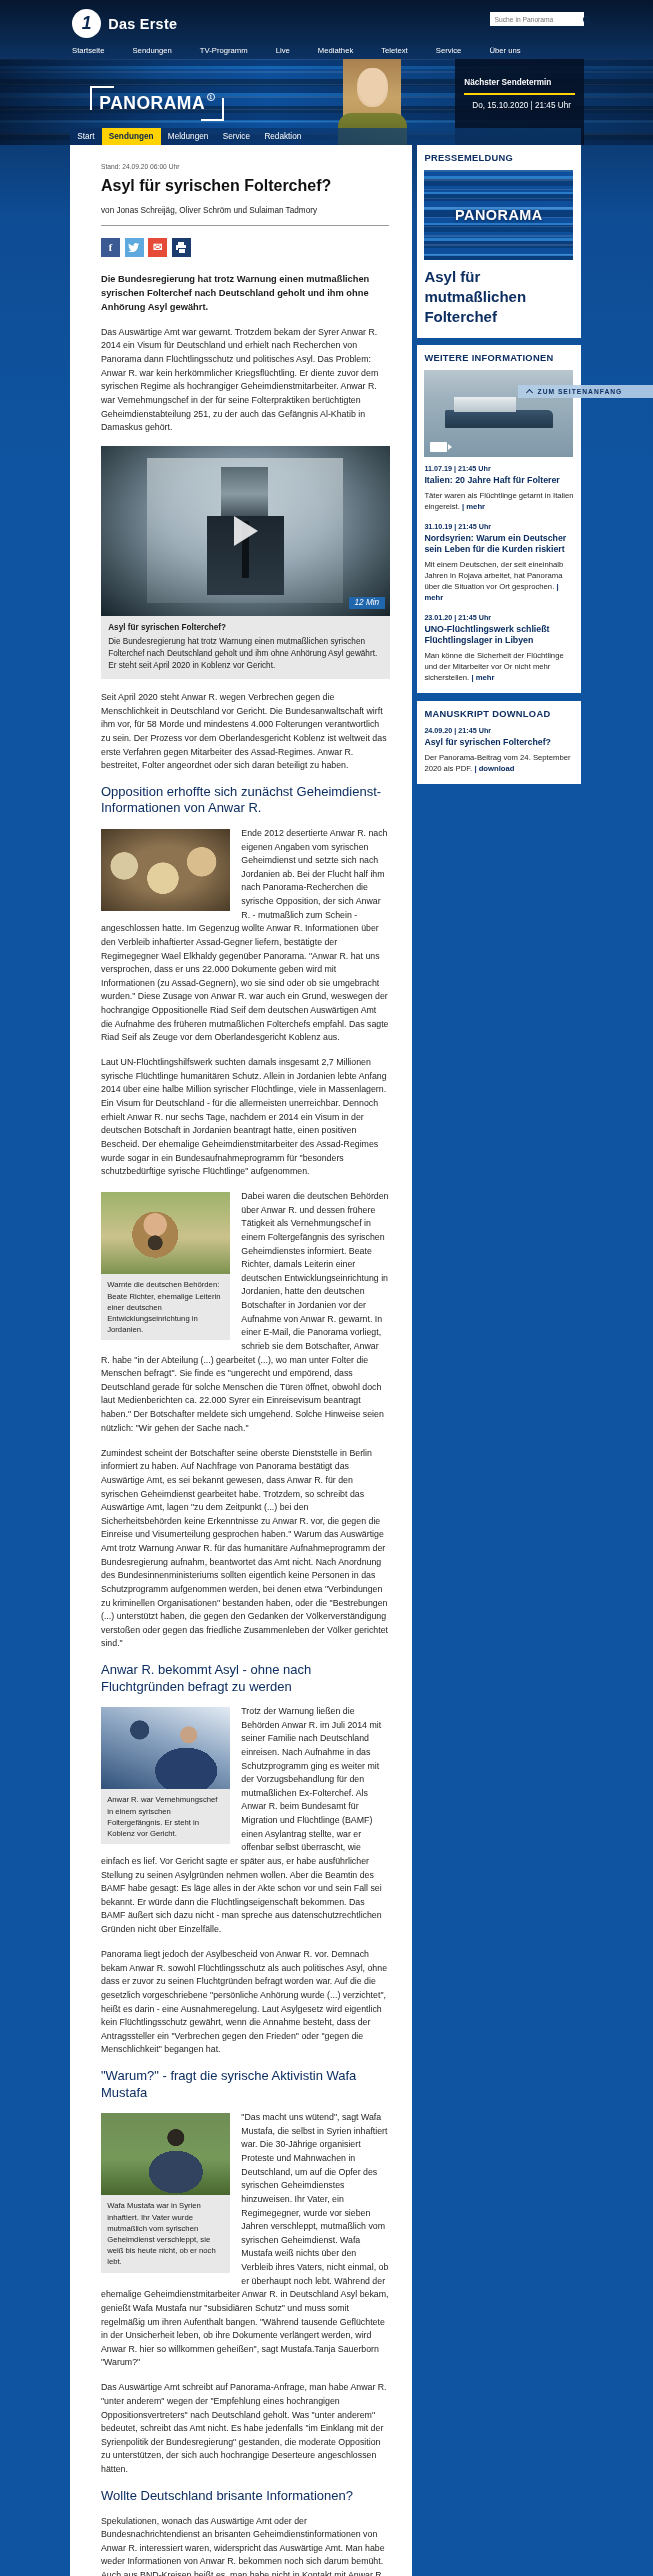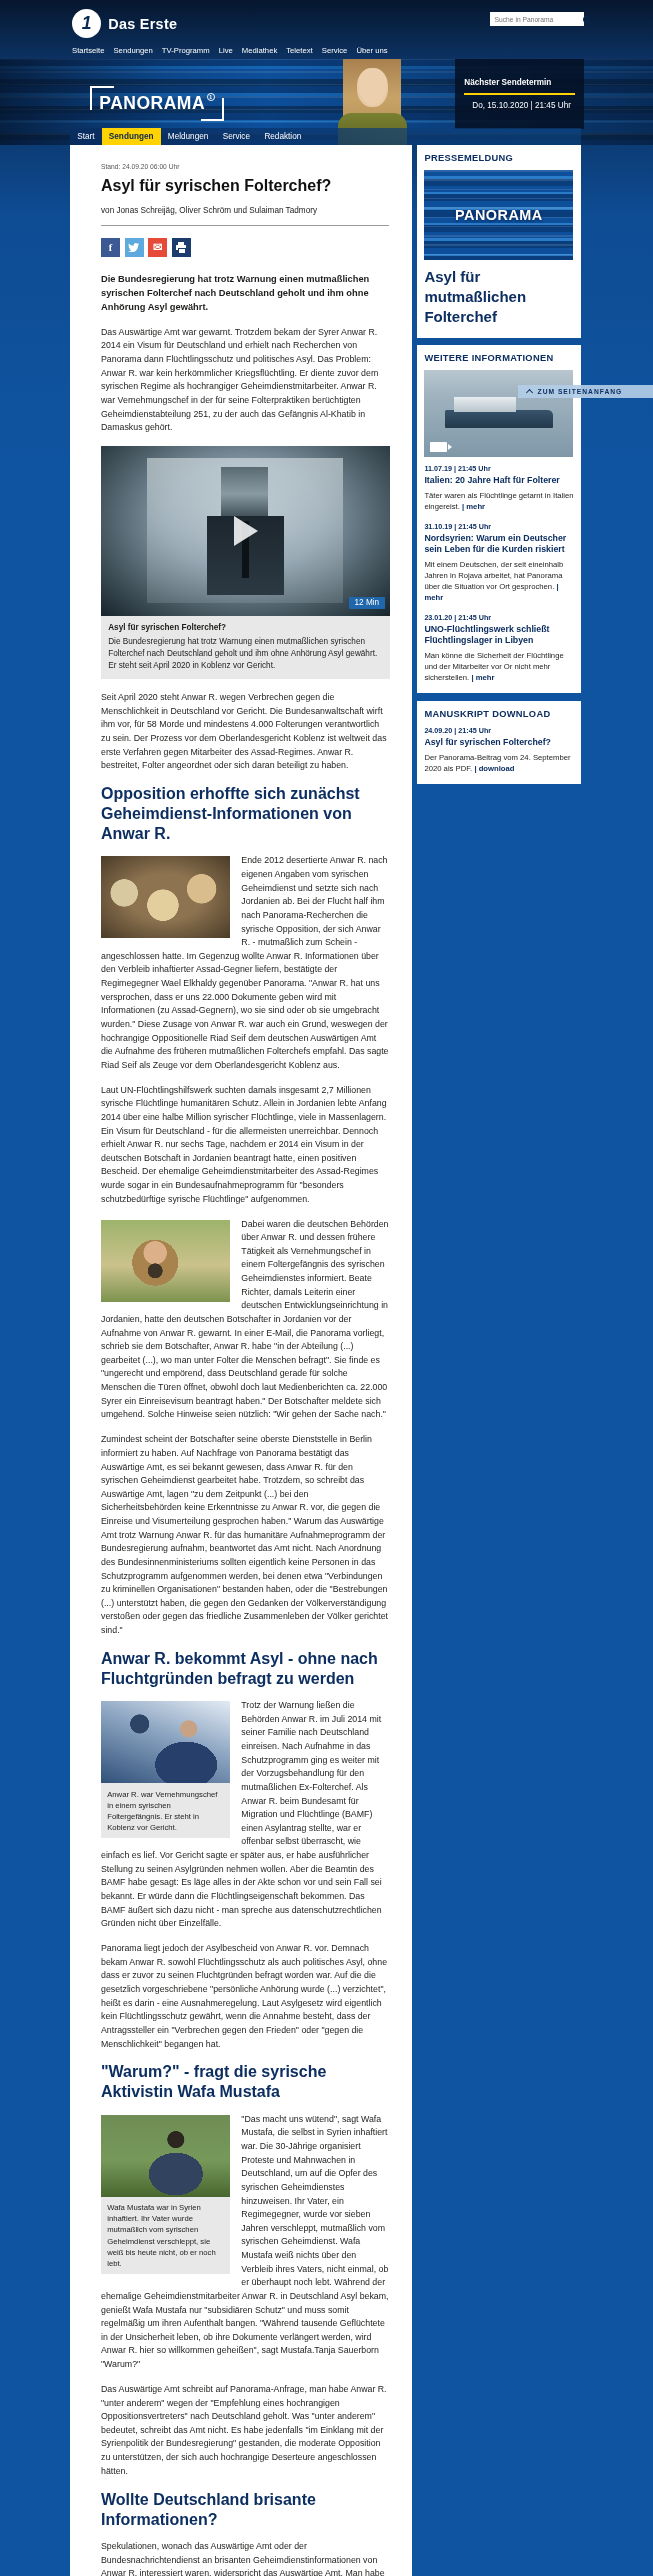--- a/index.html
+++ b/index.html
@@ -15,41 +15,41 @@
   
   .top-header { height:59px; background:linear-gradient(180deg,#06162e,#0a2a52 70%,#0c3263); position:relative; }
   .brand { position:absolute; left:72px; top:9.3px; display:flex; align-items:center; gap:7.2px; }
   .one-circle { width:29px; height:29px; background:#fff; border-radius:50%; display:flex; align-items:center; justify-content:center; }
   .one-circle span { color:#0a2a52; font-size:17.5px; font-weight:bold; font-style:italic; }
   .brand-name { color:#fff; font-size:14.4px; font-weight:bold; letter-spacing:0.3px; }
   .search-box { position:absolute; right:69px; top:12.4px; width:94px; height:14px; background:#fff; display:flex; align-items:center; padding:0 3.1px 0 4.6px; }
   .search-box input { border:none; outline:none; flex:1; font-size:6.7px; color:#444; font-family:inherit; background:transparent; }
   .mag { width:6.7px; height:6.7px; border:1px solid #0a2a52; border-radius:50%; position:relative; flex:0 0 auto; }
   .mag::after { content:""; position:absolute; width:3.6px; height:1px; background:#0a2a52; transform:rotate(45deg); right:-3.1px; bottom:-1.5px; }
-  .top-nav { position:absolute; left:72px; bottom:4.1px; display:flex; gap:9px; }
+  .top-nav { position:absolute; left:72px; bottom:4.1px; display:flex; gap:28px; }
   .top-nav a { color:#fff; font-size:7.7px; }
 
   
   .banner { height:86px; position:relative; overflow:hidden;
     background:
       repeating-linear-gradient(180deg, rgba(255,255,255,0.10) 0 1.5px, rgba(255,255,255,0) 1.5px 12.4px),
       repeating-linear-gradient(180deg, #0a3d7c 0 7.2px, #1565b5 7.2px 10.3px, #0d4f9b 10.3px 19.6px, #093363 19.6px 27px),
       #0d4f9b;
   }
   .banner::before { content:""; position:absolute; inset:0;
     background:linear-gradient(90deg, rgba(4,16,36,0.75) 0, rgba(4,16,36,0.15) 165px, rgba(4,16,36,0) 268px, rgba(4,16,36,0.35) 515px, rgba(4,16,36,0.55) 100%); }
   .pano-logo { position:absolute; left:90px; top:27px; color:#fff; font-size:17.5px; font-weight:800; letter-spacing:0.5px; padding:7.2px 9.3px; z-index:2; }
   .pano-logo::before { content:""; position:absolute; left:0; top:0; width:21.6px; height:21.6px; border-left:2.1px solid #fff; border-top:2.1px solid #fff; }
   .pano-logo::after { content:""; position:absolute; right:0; bottom:0; width:21.6px; height:21.6px; border-right:2.1px solid #fff; border-bottom:2.1px solid #fff; }
   .reg-circ { display:inline-block; width:7.7px; height:7.7px; border:1px solid #fff; border-radius:50%; font-size:5.2px; line-height:7.2px; text-align:center; vertical-align:top; margin-left:2.1px; font-weight:bold; }
   .presenter { position:absolute; left:334px; top:0; width:77px; height:86px; z-index:1; }
   .presenter .hair { position:absolute; left:9.3px; top:0; width:58px; height:86px; background:linear-gradient(180deg,#a8804f,#c7a368 45%,#b28b52); border-radius:0 0 19.6px 19.6px; }
   .presenter .face { position:absolute; left:23px; top:9.3px; width:31px; height:39px; background:radial-gradient(ellipse at 50% 42%,#ecd0ae 60%,#d9b48c); border-radius:46%; }
   .presenter .body { position:absolute; left:4.1px; top:54px; width:69px; height:32px; background:linear-gradient(180deg,#7a8030,#5d6424); border-radius:13.4px 13.4px 0 0; }
-  .next-box { position:absolute; right:69px; top:0; width:129px; height:70px; background:rgba(5,17,38,0.88); color:#fff; padding:18.5px 9.3px 0 9.3px; z-index:2; }
+  .next-box { position:absolute; right:69px; top:0; width:129px; height:86px; background:rgba(5,17,38,0.88); color:#fff; padding:18.5px 9.3px 0 9.3px; z-index:2; }
   .next-box .nl { font-size:8.2px; font-weight:bold; }
   .next-box .ybar { height:2.1px; background:#ffd200; margin:6.2px 0; }
   .next-box .nd { font-size:8.2px;padding-left:8px; }
   .subnav { position:absolute; left:0; bottom:0; width:511px; margin-left:70px; height:17px; background:linear-gradient(90deg,rgba(9,45,96,0.92),rgba(13,74,140,0.55)); display:flex; align-items:stretch; z-index:3; }
   .subnav a { color:#fff; font-size:8.2px; padding:0 7.2px; display:flex; align-items:center; }
   .subnav a.active { background:#ffd200; color:#07254d; font-weight:bold; }
 
   
   .page { margin-left:70px; width:511px; display:flex; gap:5.2px; align-items:flex-start; }
   .main-col { width:342px; display:flex; flex-direction:column; gap:7.2px; }
@@ -66,29 +66,29 @@
   .share { width:19px; height:19px; display:flex; align-items:center; justify-content:center; color:#fff; font-weight:bold; font-size:10.3px; }
   .share.fb { background:#3b5a93; font-family:"Liberation Serif",serif; }
   .share.tw { background:#5ea9dd; }
   .share.mail { background:#e64a38; font-size:11.3px; }
   .share.print { background:#1d3c6e; position:relative; }
   .print-body { width:10.3px; height:4.6px; background:#fff; border-radius:0.5px; position:relative; }
   .print-body::before { content:""; position:absolute; width:6.2px; height:3.1px; background:#fff; top:-3.6px; left:2.1px; }
   .print-body::after { content:""; position:absolute; width:6.2px; height:3.6px; background:#fff; border:0.5px solid #1d3c6e; top:3.1px; left:1.5px; }
   .lead { font-size:9.3px; font-weight:bold; line-height:1.5; margin-bottom:11.3px; }
   .article p.body { font-size:8.8px; line-height:1.55; margin-bottom:11.3px; }
-  h2.sec { font-size:16px; font-weight:bold; color:#0c2e61; line-height:1.25; margin:5.2px 0 10.3px 0; }
+  h2.sec { font-size:13px; font-weight:normal; color:#0c2e61; line-height:1.25; margin:5.2px 0 10.3px 0; }
   .sec-block { overflow:auto; }
   figure.media-left { float:left; width:129px; margin:2.1px 11.3px 5.2px 0; }
   .ph { width:129px; height:82px; }
   figcaption { background:#e8e8e8; padding:5.2px 6.2px; font-size:7.7px; line-height:1.45; }
 
   .video-wrap { margin:2.1px 0 12.4px 0; }
   .video { position:relative; width:289px; height:170px;
-    background:radial-gradient(ellipse at 50% 42%, #aebcc6 0%, #8296a4 38%, #45565f 72%, #17242c 100%); }
+    background:radial-gradient(ellipse at 50% 42%, #aebcc6 0%, #8296a4 38%, #45565f 72%, #17242c 100%);font-style:italic; }
   .video::before { content:""; position:absolute; left:46px; top:12.4px; width:196px; height:145px; background:linear-gradient(180deg,rgba(230,238,240,0.55),rgba(160,175,185,0.25)); }
   .vfig { position:absolute; left:106px; top:20.6px; width:77px; height:129px; }
   .vfig .hd { position:absolute; left:14.4px; top:0; width:47px; height:49px; background:linear-gradient(180deg,#5a6a72,#8a9aa2 55%,#44535b); }
   .vfig .bd { position:absolute; left:0; top:49px; width:77px; height:79px; background:linear-gradient(180deg,#1c262e,#2c3943); }
   .vfig .tie { position:absolute; left:35px; top:54px; width:7.2px; height:57px; background:#0c1216; }
   .play { position:absolute; left:50%; top:50%; transform:translate(-50%,-50%); width:0; height:0; border-left:24px solid rgba(255,255,255,0.85); border-top:15.5px solid transparent; border-bottom:15.5px solid transparent; }
   .dur-badge { position:absolute; right:5.2px; bottom:7.2px; background:#1f66ad; color:#fff; font-size:8.2px; padding:1.5px 5.7px; }
   .vcaption { width:289px; background:#e8e8e8; padding:6.2px 7.2px; font-size:8.2px; line-height:1.5; }
   .vcaption b { display:block; margin-bottom:1px; }
 
@@ -243,20 +243,21 @@
         <figure class="media-left">
           <div class="ph fig-bodies"></div>
         </figure>
         <p class="body">Ende 2012 desertierte Anwar R. nach eigenen Angaben vom syrischen Geheimdienst und setzte sich nach Jordanien ab. Bei der Flucht half ihm nach Panorama-Recherchen die syrische Opposition, der sich Anwar R. - mutmaßlich zum Schein - angeschlossen hatte. Im Gegenzug wollte Anwar R. Informationen über den Verbleib inhaftierter Assad-Gegner liefern, bestätigte der Regimegegner Wael Elkhaldy gegenüber Panorama. "Anwar R. hat uns versprochen, dass er uns 22.000 Dokumente geben wird mit Informationen (zu Assad-Gegnern), wo sie sind oder ob sie umgebracht wurden." Diese Zusage von Anwar R. war auch ein Grund, weswegen der hochrangige Oppositionelle Riad Seif dem deutschen Auswärtigen Amt die Aufnahme des früheren mutmaßlichen Folterchefs empfahl. Das sagte Riad Seif als Zeuge vor dem Oberlandesgericht Koblenz aus.</p>
       </div>
       <p class="body">Laut UN-Flüchtlingshilfswerk suchten damals insgesamt 2,7 Millionen syrische Flüchtlinge humanitären Schutz. Allein in Jordanien lebte Anfang 2014 über eine halbe Million syrischer Flüchtlinge, viele in Massenlagern. Ein Visum für Deutschland - für die allermeisten unerreichbar. Dennoch erhielt Anwar R. nur sechs Tage, nachdem er 2014 ein Visum in der deutschen Botschaft in Jordanien beantragt hatte, einen positiven Bescheid. Der ehemalige Geheimdienstmitarbeiter des Assad-Regimes wurde sogar in ein Bundesaufnahmeprogramm für "besonders schutzbedürftige syrische Flüchtlinge" aufgenommen.</p>
 
       <div class="sec-block">
         <figure class="media-left">
           <div class="ph fig-richter"></div>
+          <figcaption>Warnte die deutschen Behörden: Beate Richter, ehemalige Leiterin einer deutschen Entwicklungseinrichtung in Jordanien.</figcaption>
         </figure>
         <p class="body">Dabei waren die deutschen Behörden über Anwar R. und dessen frühere Tätigkeit als Vernehmungschef in einem Foltergefängnis des syrischen Geheimdienstes informiert. Beate Richter, damals Leiterin einer deutschen Entwicklungseinrichtung in Jordanien, hatte den deutschen Botschafter in Jordanien vor der Aufnahme von Anwar R. gewarnt. In einer E-Mail, die Panorama vorliegt, schrieb sie dem Botschafter, Anwar R. habe "in der Abteilung (...) gearbeitet (...), wo man unter Folter die Menschen befragt". Sie finde es "ungerecht und empörend, dass Deutschland gerade für solche Menschen die Türen öffnet, obwohl doch laut Medienberichten ca. 22.000 Syrer ein Einreisevisum beantragt haben." Der Botschafter meldete sich umgehend. Solche Hinweise seien nützlich: "Wir gehen der Sache nach."</p>
       </div>
       <p class="body">Zumindest scheint der Botschafter seine oberste Dienststelle in Berlin informiert zu haben. Auf Nachfrage von Panorama bestätigt das Auswärtige Amt, es sei bekannt gewesen, dass Anwar R. für den syrischen Geheimdienst gearbeitet habe. Trotzdem, so schreibt das Auswärtige Amt, lagen "zu dem Zeitpunkt (...) bei den Sicherheitsbehörden keine Erkenntnisse zu Anwar R. vor, die gegen die Einreise und Visumerteilung gesprochen haben." Warum das Auswärtige Amt trotz Warnung Anwar R. für das humanitäre Aufnahmeprogramm der Bundesregierung aufnahm, beantwortet das Amt nicht. Nach Anordnung des Bundesinnenministeriums sollten eigentlich keine Personen in das Schutzprogramm aufgenommen werden, bei denen etwa "Verbindungen zu kriminellen Organisationen" bestanden haben, oder die "Bestrebungen (...) unterstützt haben, die gegen den Gedanken der Völkerverständigung verstoßen oder gegen das friedliche Zusammenleben der Völker gerichtet sind."</p>
 
       <h2 class="sec">Anwar R. bekommt Asyl - ohne nach Fluchtgründen befragt zu werden</h2>
       <div class="sec-block">
         <figure class="media-left">
           <div class="ph fig-court"></div>
           <figcaption>Anwar R. war Vernehmungschef in einem syrischen Foltergefängnis. Er steht in Koblenz vor Gericht.</figcaption>

